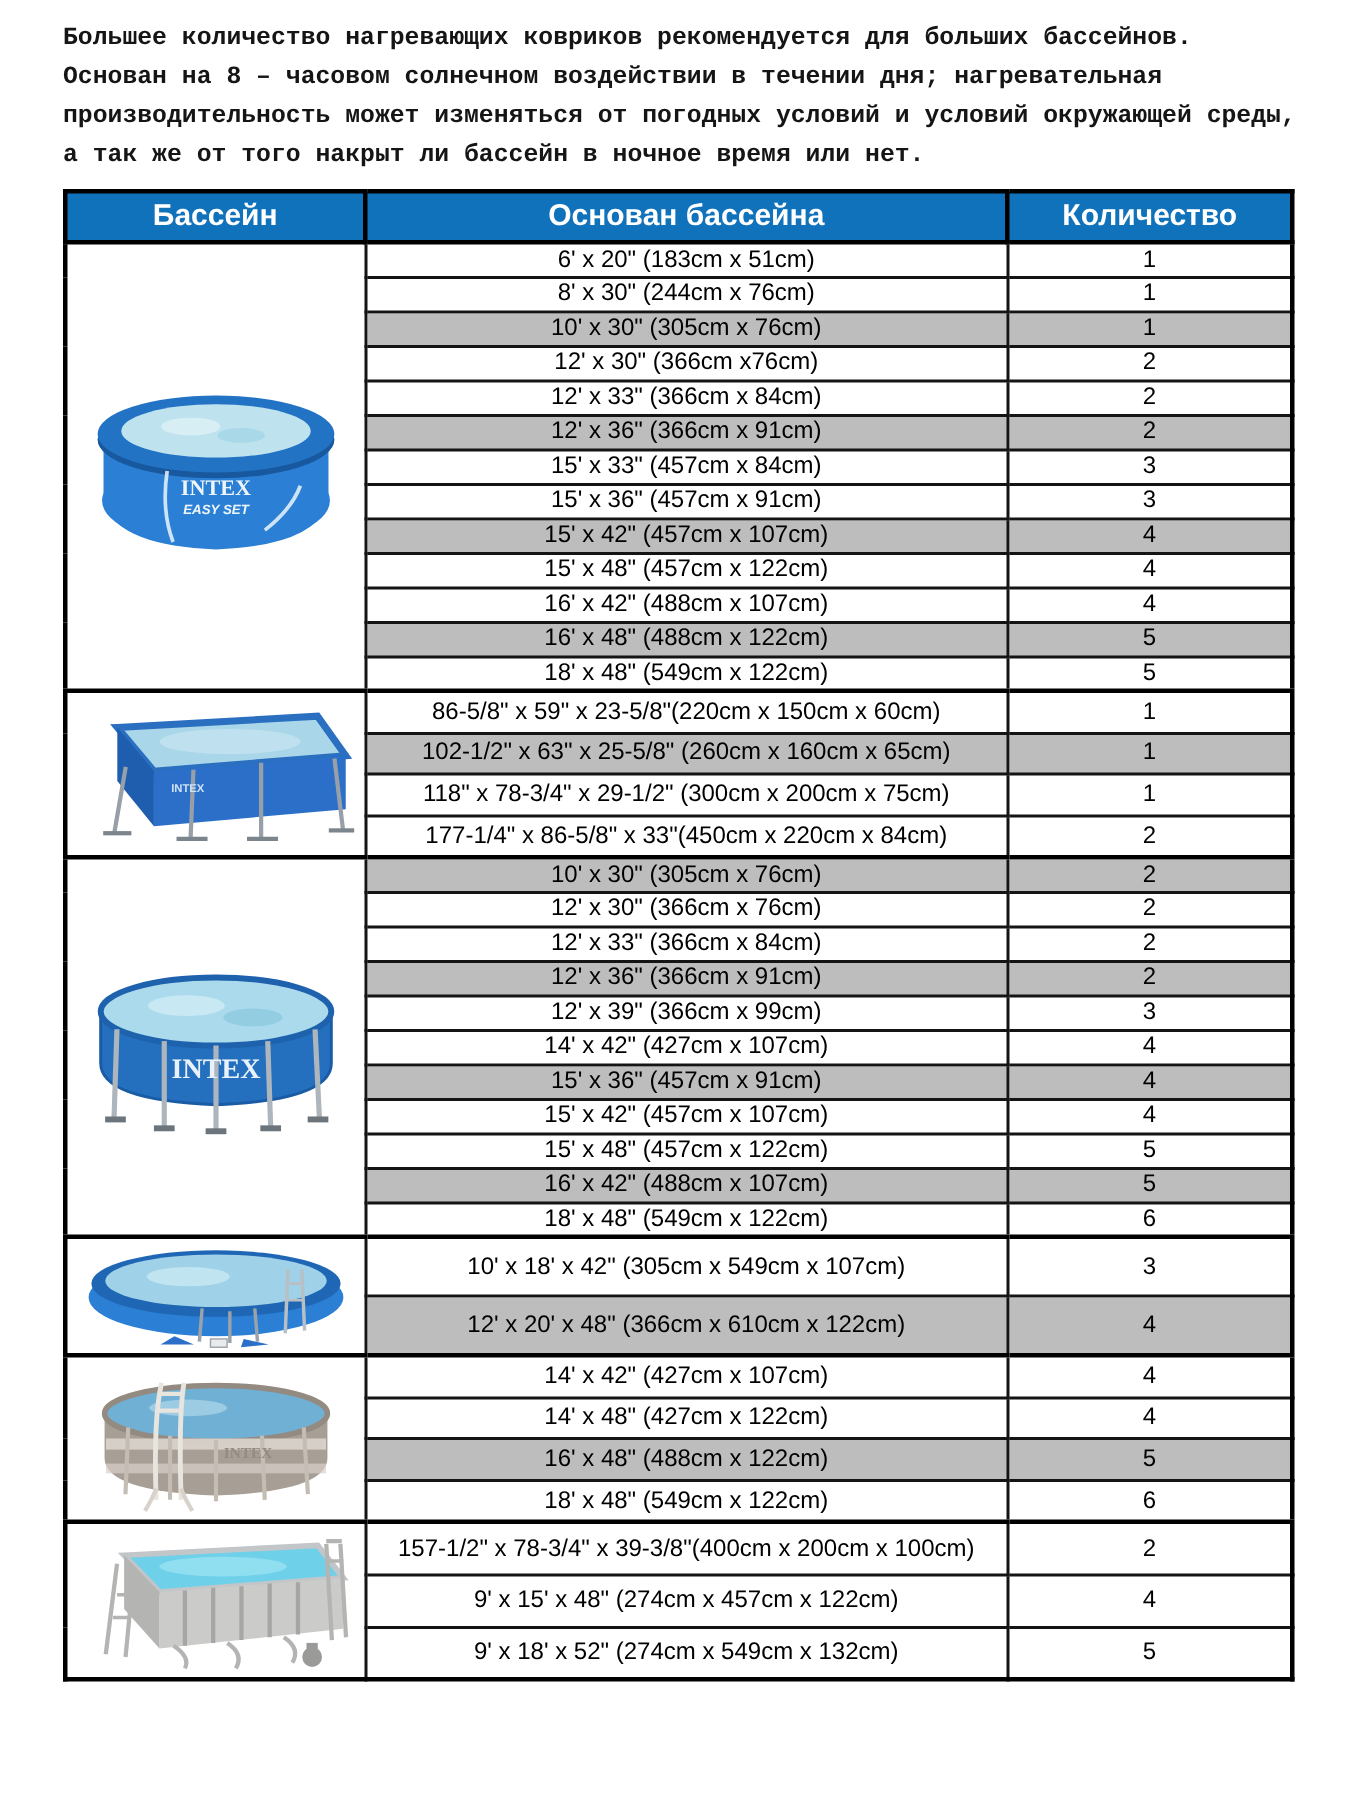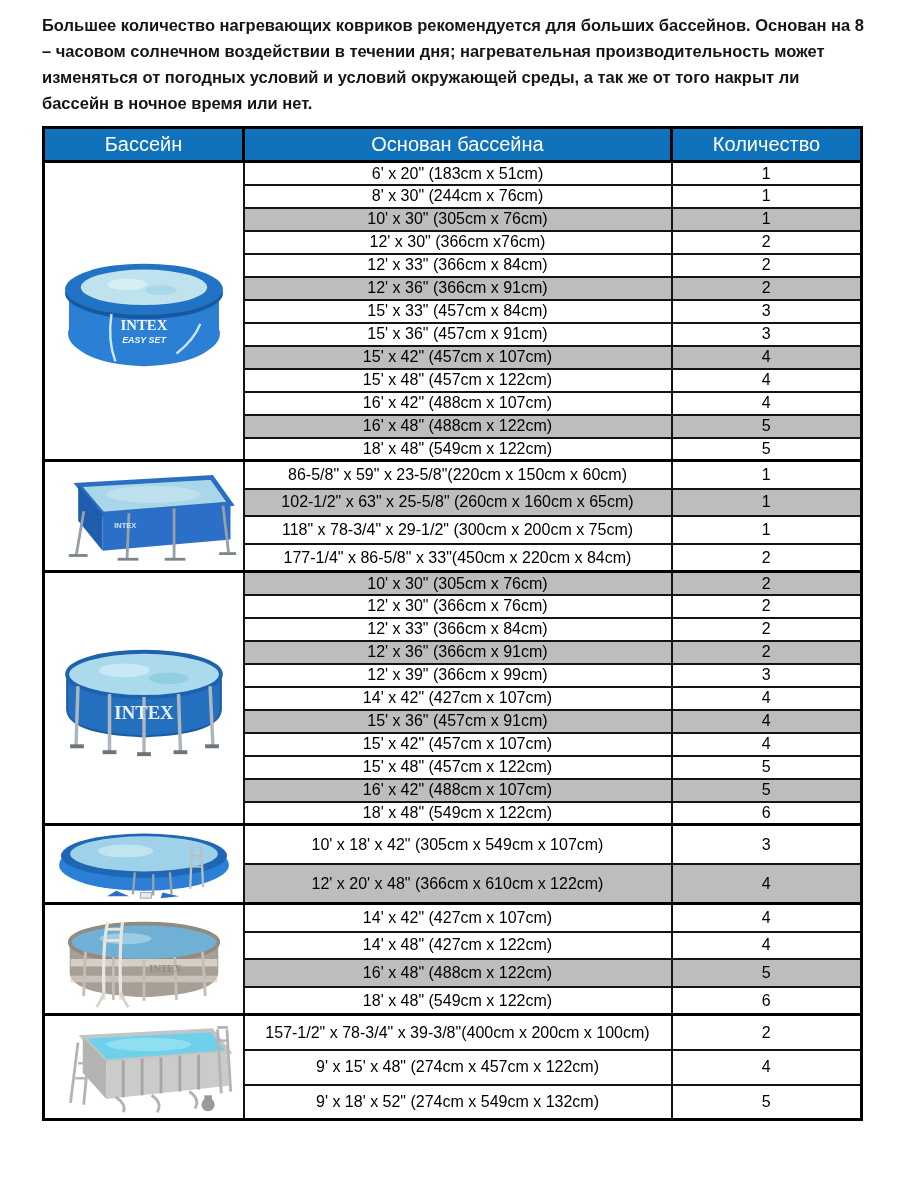--- a/index.html
+++ b/index.html
@@ -12,38 +12,39 @@
   }
   .page { padding: 12px 38px 0 42px; }
 
   .intro {
     font-size: 16.5px;
     line-height: 1.58;
     font-weight: 600;
     color: #151515;
     width: 824px;
     margin: 0 0 10px 0;
+    font-family: Liberation Mono, monospace;
   }
 
   table.pool-table {
     border-collapse: collapse;
     width: 818px;
     table-layout: fixed;
     border: 3px solid #000;
     margin-top: 6px;
   }
   col.c-pool { width: 200px; }
   col.c-size { width: 428px; }
   col.c-qty  { width: 190px; }
 
   th {
     background: #0f72ba;
     color: #fff;
     font-size: 20px;
-    font-weight: normal;
+    font-weight: bold;
     height: 34px;
     border: 3px solid #000;
     padding: 0;
   }
   td {
     border: 2px solid #141414;
     font-size: 16px;
     text-align: center;
     height: 23px;
     padding: 1px 4px;

